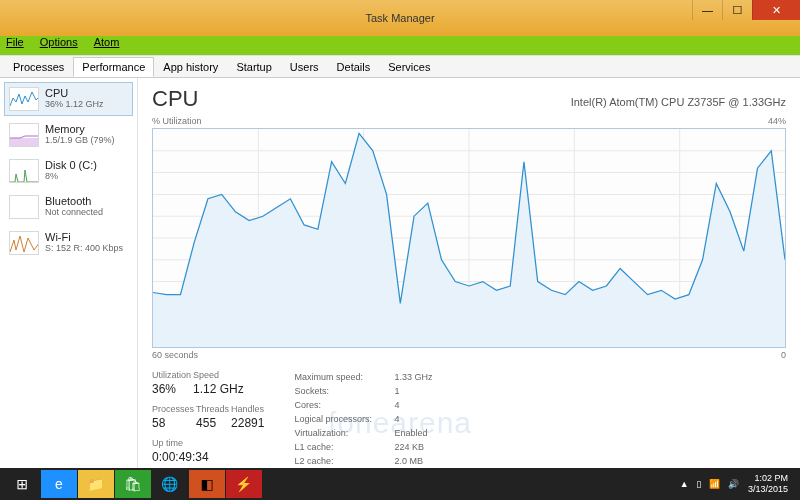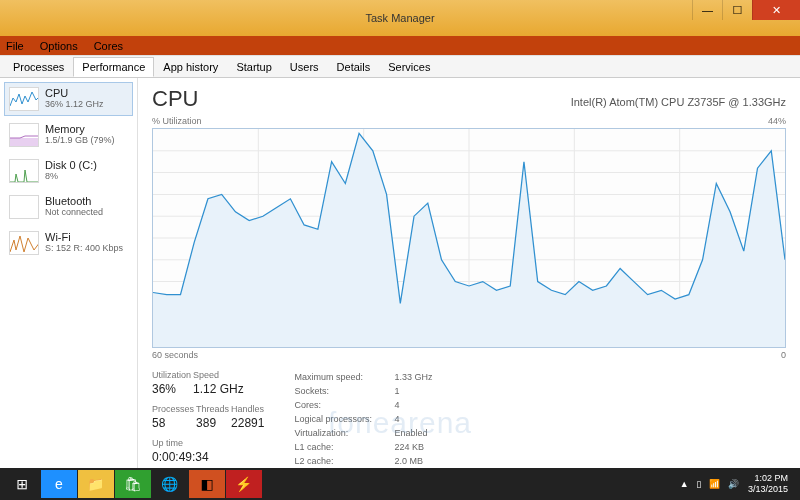--- a/index.html
+++ b/index.html
@@ -4,21 +4,21 @@
 <style>
 * { margin: 0; padding: 0; box-sizing: border-box; font-family: "Segoe UI", Tahoma, sans-serif; }
 body { width: 800px; height: 500px; background: #fff; font-size: 11px; overflow: hidden; position: relative; }
 
 .titlebar { height: 36px; background: linear-gradient(#f0c060, #e8a830); display: flex; align-items: center; justify-content: center; position: relative; }
 .titlebar .title { font-size: 11px; color: #333; }
 .winbtns { position: absolute; right: 0; top: 0; display: flex; height: 22px; }
 .winbtn { width: 30px; height: 20px; display: flex; align-items: center; justify-content: center; font-size: 11px; border-left: 1px solid rgba(0,0,0,.15); }
 .winbtn.close { background: #d04020; color: #fff; width: 48px; }
 
-.menubar { height: 20px; background: #c2410c; display: flex; align-items: center; padding: 0 6px; gap: 16px; border-bottom: 1px solid #e0e0e0; font-size: 11px; }
+.menubar { height: 20px; background: #84cc16; display: flex; align-items: flex-start; padding: 0 6px; gap: 16px; border-bottom: 1px solid #e0e0e0; font-size: 11px; text-decoration: underline; }
 .menubar span { cursor: default; }
 
 .tabbar { height: 22px; background: #f5f5f5; display: flex; padding: 0 4px; border-bottom: 1px solid #ccc; }
 .tab { padding: 3px 8px; font-size: 11px; border: 1px solid transparent; margin-top: 1px; }
 .tab.active { background: #fff; border: 1px solid #ccc; border-bottom: 1px solid #fff; }
 
 .body { display: flex; height: 394px; }
 
 .sidebar { width: 138px; border-right: 1px solid #e0e0e0; padding: 4px; }
 .sitem { display: flex; gap: 6px; padding: 4px; margin-bottom: 2px; border: 1px solid transparent; }
@@ -63,21 +63,21 @@
   <div class="winbtns">
     <div class="winbtn">—</div>
     <div class="winbtn">☐</div>
     <div class="winbtn close">✕</div>
   </div>
 </div>
 
 <div class="menubar">
   <span>File</span>
   <span>Options</span>
-  <span>Cores</span>
+  <span>Atom</span>
 </div>
 
 <div class="tabbar">
   <div class="tab">Processes</div>
   <div class="tab active">Performance</div>
   <div class="tab">App history</div>
   <div class="tab">Startup</div>
   <div class="tab">Users</div>
   <div class="tab">Details</div>
   <div class="tab">Services</div>
@@ -177,21 +177,21 @@
               <div class="big">1.12 GHz</div>
             </div>
         </div>
         <div class="srow" style="margin-top:8px">
           <div class="sgroup">
               <div class="lbl">Processes</div>
               <div class="big">58</div>
             </div>
           <div class="sgroup">
               <div class="lbl">Threads</div>
-              <div class="big">389</div>
+              <div class="big">455</div>
             </div>
           <div class="sgroup">
               <div class="lbl">Handles</div>
               <div class="big">22891</div>
             </div>
         </div>
         <div class="sgroup" style="margin-top:8px">
             <div class="lbl">Up time</div>
             <div class="big">0:00:49:34</div>
           </div>

